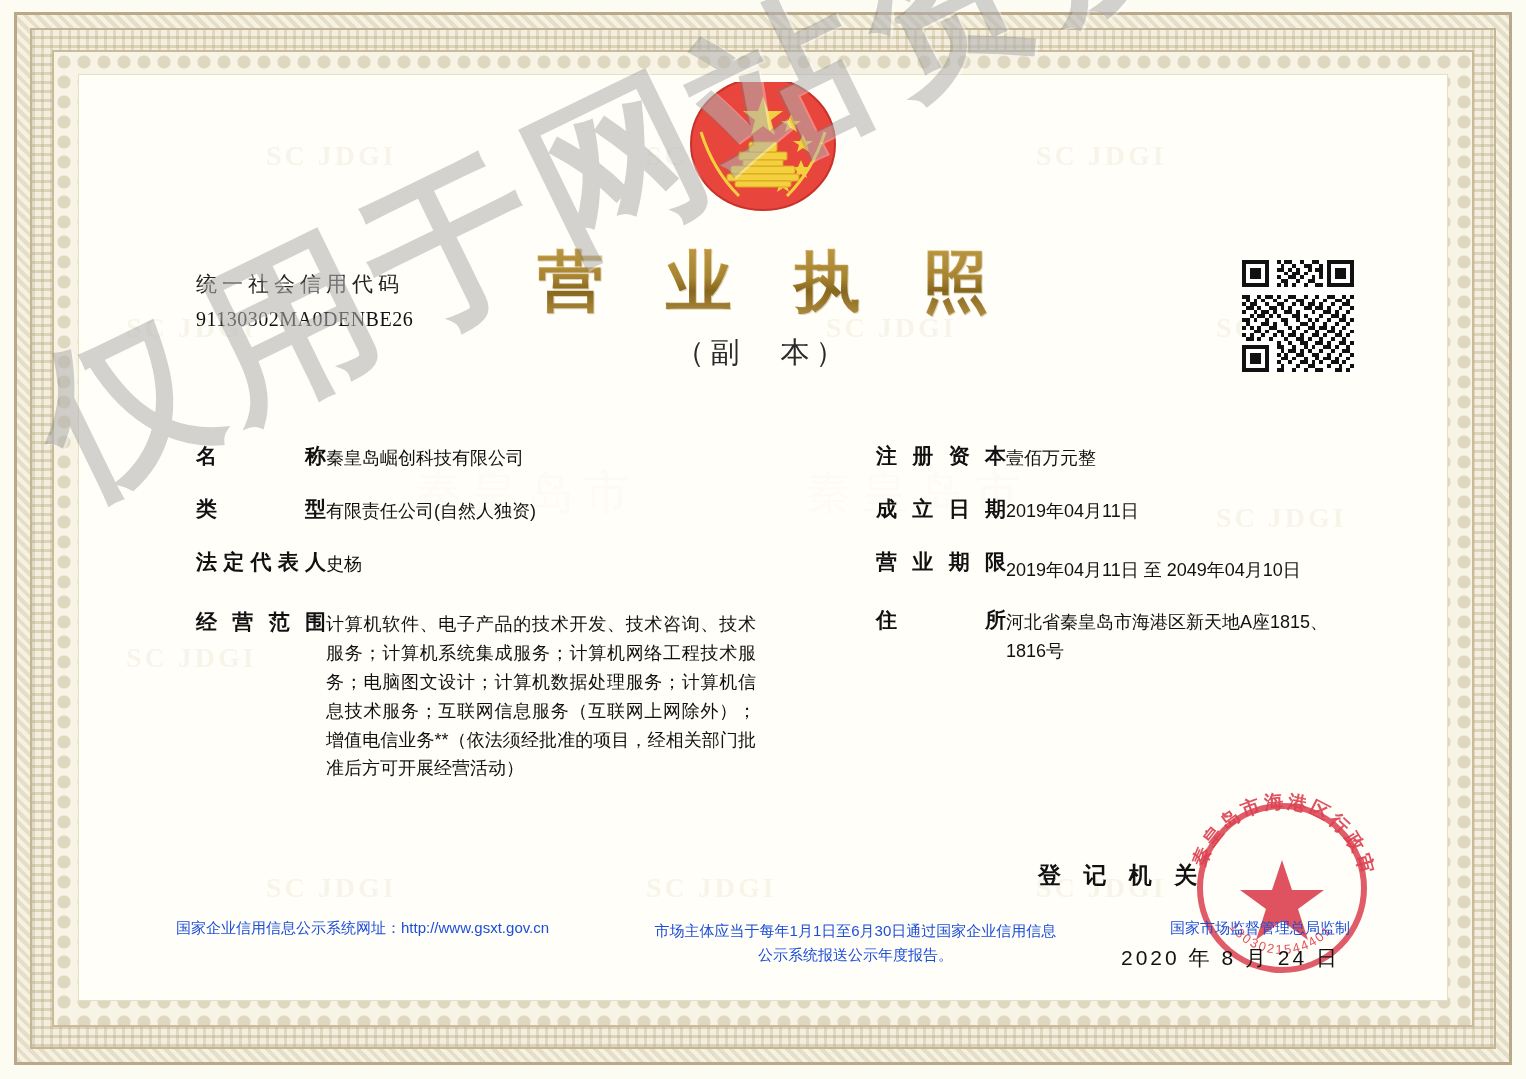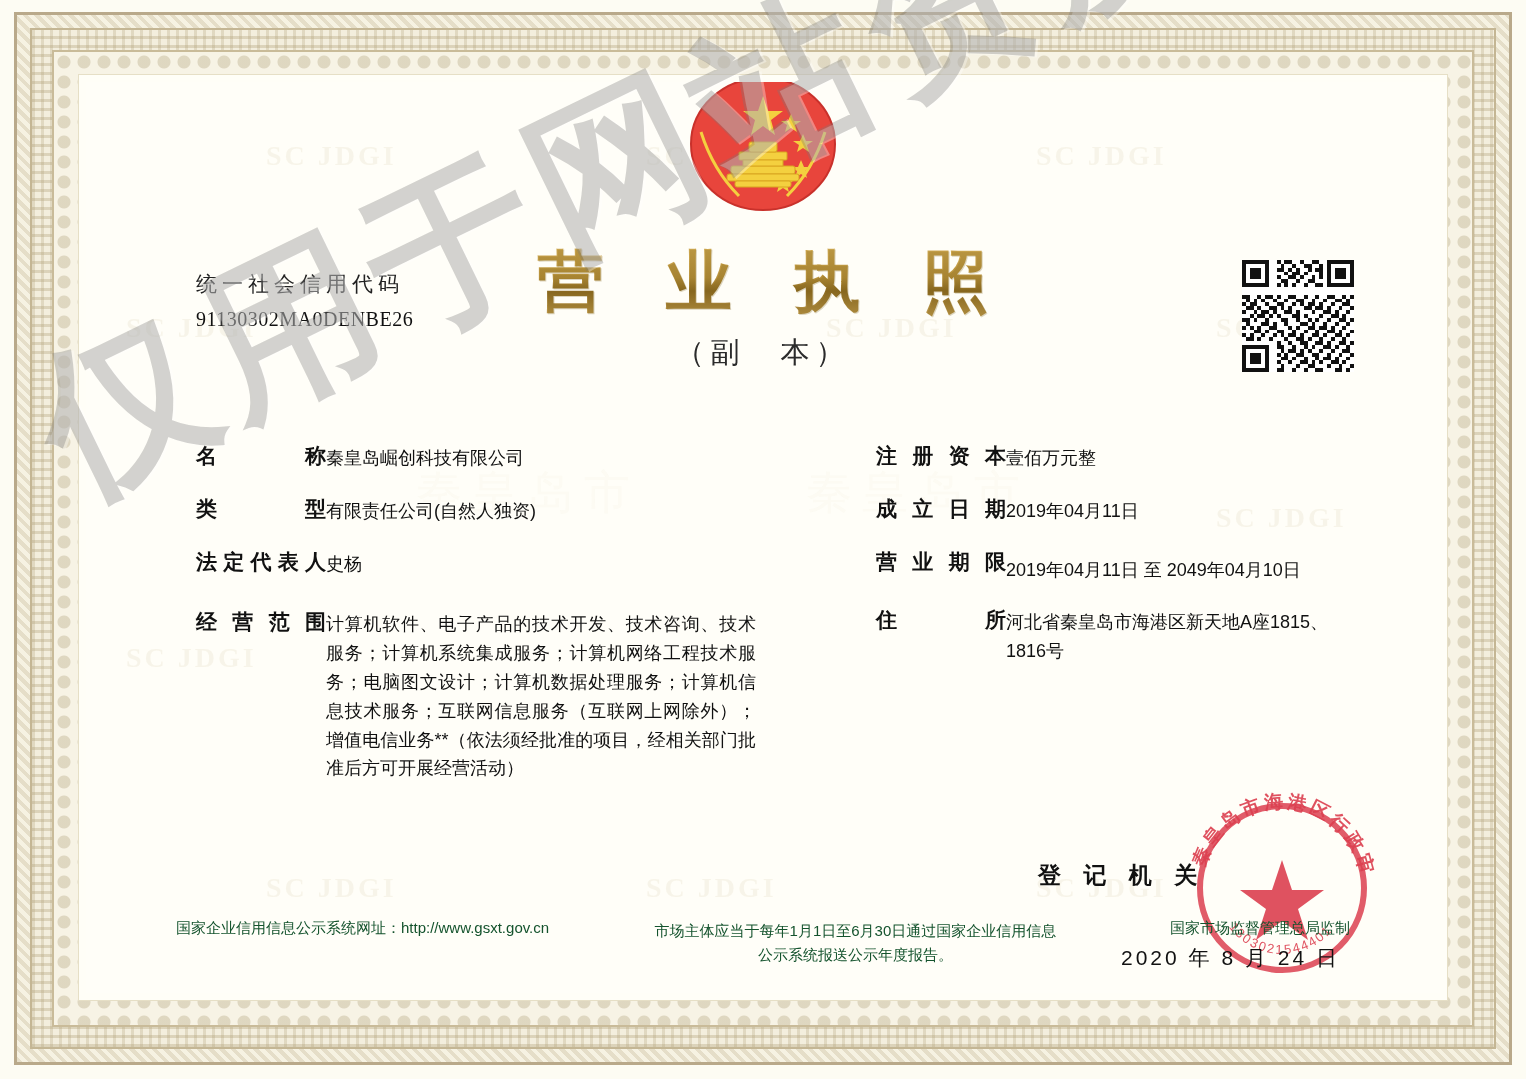--- a/index.html
+++ b/index.html
@@ -244,21 +244,21 @@
   .footer {
     position: absolute;
     left: 0; right: 0;
     bottom: 26px;
     display: flex;
     justify-content: space-between;
     align-items: flex-start;
     padding: 0 90px;
     font-family: "Liberation Sans", sans-serif;
     font-size: 15px;
-    color: #14532d;
+    color: #1d4ed8;
   }
   .footer .f-left { width: 470px; }
   .footer .f-mid { width: 420px; text-align: center; line-height: 1.6; margin-left: 20px; }
   .footer .f-right { width: 300px; text-align: right; }
 
   
   .watermark {
     position: absolute;
     inset: 0;
     pointer-events: none;

